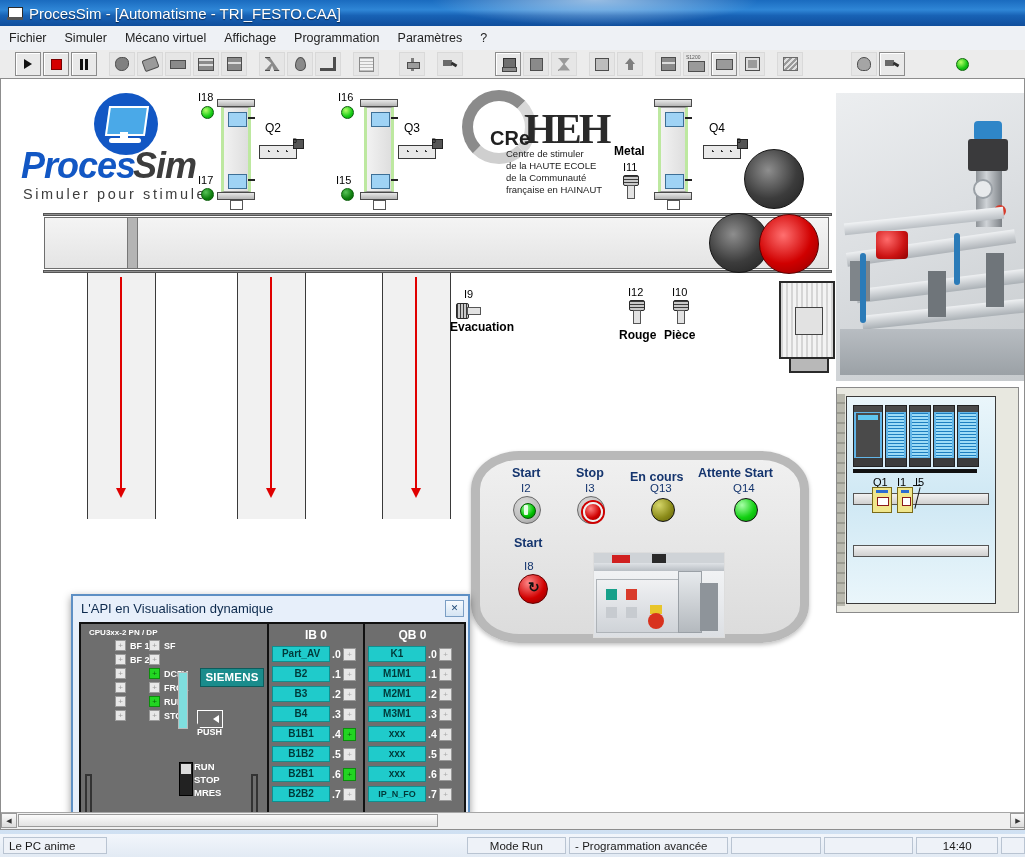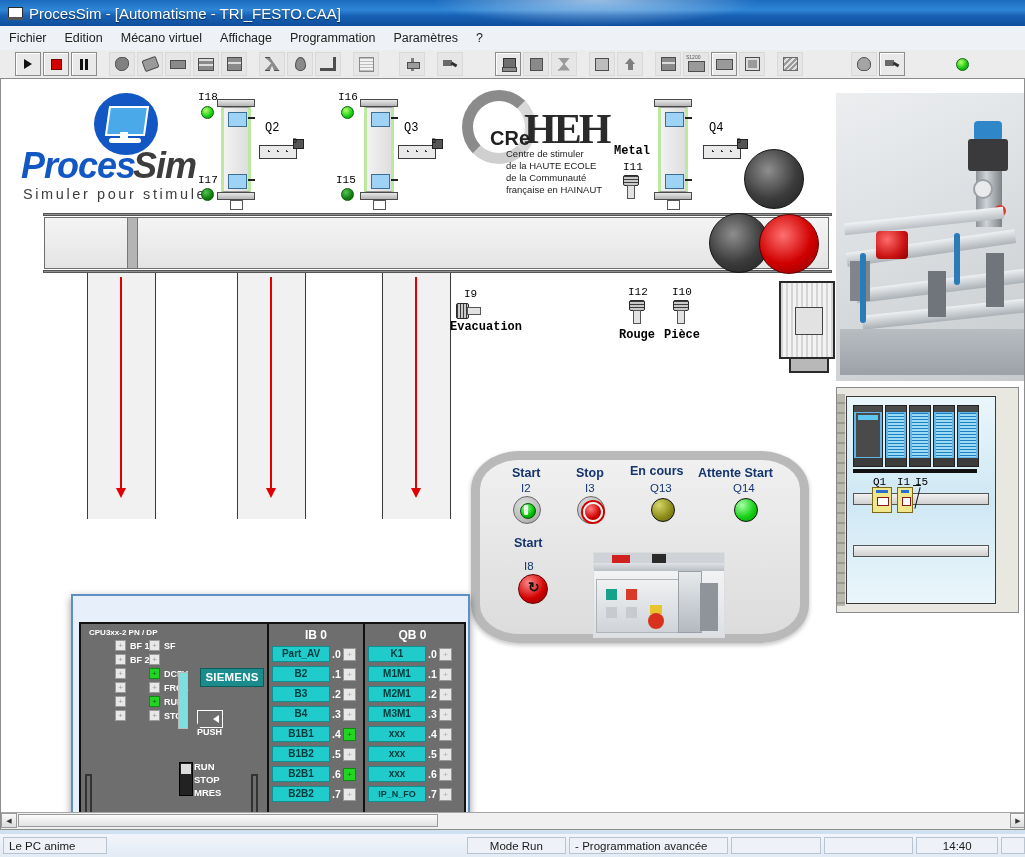--- a/index.html
+++ b/index.html
@@ -112,21 +112,21 @@
   .crelogo .l1{top:58px;}.crelogo .l2{top:70px;}.crelogo .l3{top:82px;}.crelogo .l4{top:94px;}
 
   
   .cyl{position:absolute;width:38px;}
   .cyl .cap{width:38px;height:8px;background:linear-gradient(180deg,#e8e8e8,#b4b4b4);border:1px solid #4a4a4a;box-sizing:border-box;}
   .cyl .body{width:30px;margin:0 auto;height:85px;border-left:3px solid #bde8a0;border-right:3px solid #bde8a0;
      background:linear-gradient(90deg,#f2f2f2,#dedede);box-sizing:border-box;position:relative;border-top:1px solid #999;border-bottom:1px solid #999;}
   .cyl .pist{position:absolute;left:4px;width:17px;height:13px;background:#9fd3f5;border:1px solid #3d6f96;}
   .cyl .rod{width:11px;height:8px;background:#fff;border:1px solid #555;margin:0 auto;}
   .cyl .arm{position:absolute;right:-7px;width:7px;height:2px;background:#222;}
-  .lbl{position:absolute;font-size:11px;color:#000;font-family:Liberation Mono, monospace;white-space:nowrap;}
+  .lbl{position:absolute;font-size:11px;color:#000;font-family:Liberation Sans, sans-serif;white-space:nowrap;}
   .led{position:absolute;width:11px;height:11px;border-radius:50%;border:1px solid #0a5f0a;}
   .led.on{background:radial-gradient(circle at 35% 30%,#b4ff6b,#17cc17 60%,#0c9a0c);}
   .led.dim{background:radial-gradient(circle at 35% 30%,#57c257,#0f7f0f 60%,#0a5f0a);}
 
   
   .valve{position:absolute;width:36px;height:12px;background:#e9e9e9;border:1px solid #3a3a3a;}
   .valve .dots{position:absolute;left:4px;top:4px;width:28px;height:3px;
      background:radial-gradient(circle,#333 1px,transparent 1px) 0 0/9px 3px repeat-x;}
   .valve .coil{position:absolute;right:-8px;top:-7px;width:9px;height:8px;background:#555;border:1px solid #222;}
   .valve .cl{position:absolute;right:-1px;top:-9px;font-size:7px;color:#111;}
@@ -269,21 +269,21 @@
     <div class="tb-gloss"></div>
     <div class="tb-icon">
       <div class="scr"></div>
         <div class="base"></div>
     </div>
     <div class="tb-title">ProcesSim - [Automatisme - TRI_FESTO.CAA]</div>
   </div>
 
   <div class="menubar">
     <div class="mi">Fichier</div>
-    <div class="mi">Edition</div>
+    <div class="mi">Simuler</div>
     <div class="mi">Mécano virtuel</div>
     <div class="mi">Affichage</div>
     <div class="mi">Programmation</div>
     <div class="mi">Paramètres</div>
     <div class="mi">?</div>
   </div>
 
   <div class="toolbar">
     <div class="sep" style="width:14px"></div>
     <div class="tgroup">
@@ -544,21 +544,21 @@
 
       <div class="pod">
         <div class="pl" style="left:32px;top:6px">Start</div>
         <div class="pid" style="left:41px;top:22px">I2</div>
         <div class="btnled green" style="left:33px;top:36px"></div>
 
         <div class="pl" style="left:96px;top:6px">Stop</div>
         <div class="pid" style="left:105px;top:22px">I3</div>
         <div class="btnled red" style="left:97px;top:36px"></div>
 
-        <div class="pl" style="left:150px;top:4px">En cours</div>
+        <div class="pl" style="left:150px;top:10px">En cours</div>
         <div class="pid" style="left:170px;top:22px">Q13</div>
         <div class="lamp olive" style="left:171px;top:38px"></div>
 
         <div class="pl" style="left:218px;top:6px">Attente Start</div>
         <div class="pid" style="left:253px;top:22px">Q14</div>
         <div class="lamp green" style="left:254px;top:38px"></div>
 
         <div class="pl" style="left:34px;top:76px">Start</div>
         <div class="pid" style="left:44px;top:100px">I8</div>
         <div class="ebtn" style="left:38px;top:114px">
@@ -636,20 +636,24 @@
               <div class="top" style="width:8px"></div>
               <div class="win" style="width:7px"></div>
             </div>
           <div style="position:absolute;left:70px;top:90px;width:1px;height:22px;background:#111;transform:rotate(14deg)"></div>
           <div style="position:absolute;left:66px;top:88px;width:8px;height:1px;background:#111"></div>
           <div class="dinrail" style="top:148px"></div>
         </div>
       </div>
 
       <div class="dlg">
+        <div class="dtitle">
+          <span>L'API en Visualisation dynamique</span>
+          <span class="dclose">✕</span>
+        </div>
         <div class="dbody">
 
           <div class="panelL">
             <div class="cpuhdr">CPU3xx-2 PN / DP</div>
 
             <div class="ledcol" style="left:34px;top:16px">+</div>
             <div class="ledtxt" style="left:49px;top:17px">BF 1</div>
             <div class="ledcol" style="left:34px;top:30px">+</div>
             <div class="ledtxt" style="left:49px;top:31px">BF 2</div>
             <div class="ledcol" style="left:34px;top:44px">+</div>

